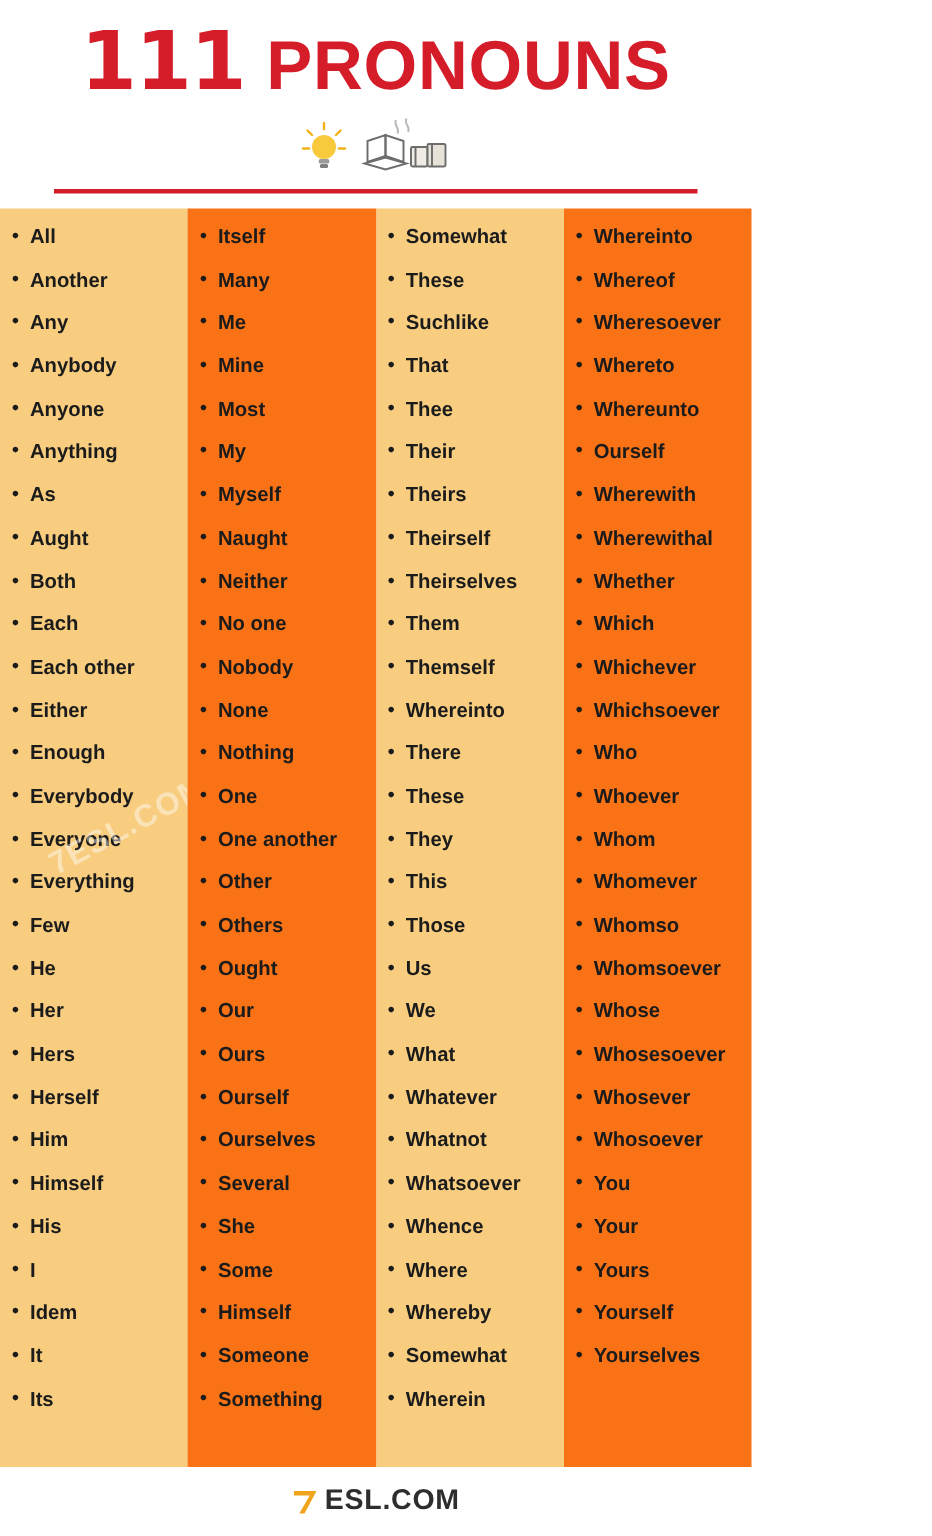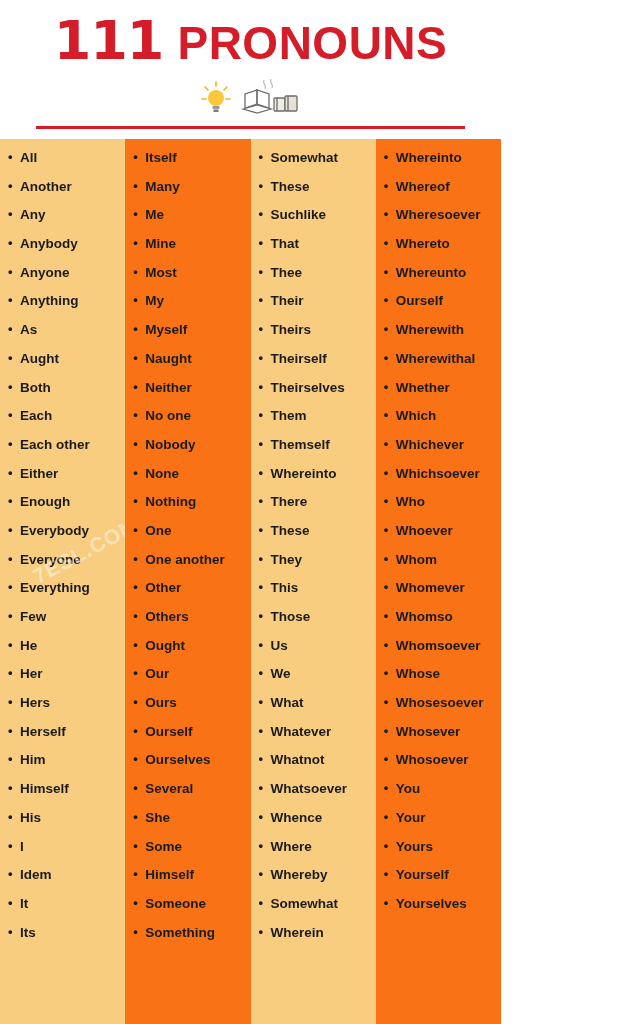--- a/index.html
+++ b/index.html
@@ -332,14 +332,24 @@
       <div class="item">Whosoever</div>
       <div class="item">You</div>
       <div class="item">Your</div>
       <div class="item">Yours</div>
       <div class="item">Yourself</div>
       <div class="item">Yourselves</div>
     </div>
 
   </div>
 
+  <div class="footer">
+    <div class="footer-logo">
+      <span class="logo-mark">
+        <svg width="19" height="19" viewBox="0 0 19 19">
+          <path d="M2 2 L17 2 L9 17 L5.5 17 L12.5 5 L2 5 Z" fill="#f2a31c"></path>
+        </svg>
+      </span>
+      <span class="footer-text">ESL.COM</span>
+    </div>
+  </div>
 
 </div>
 
 </body></html>

